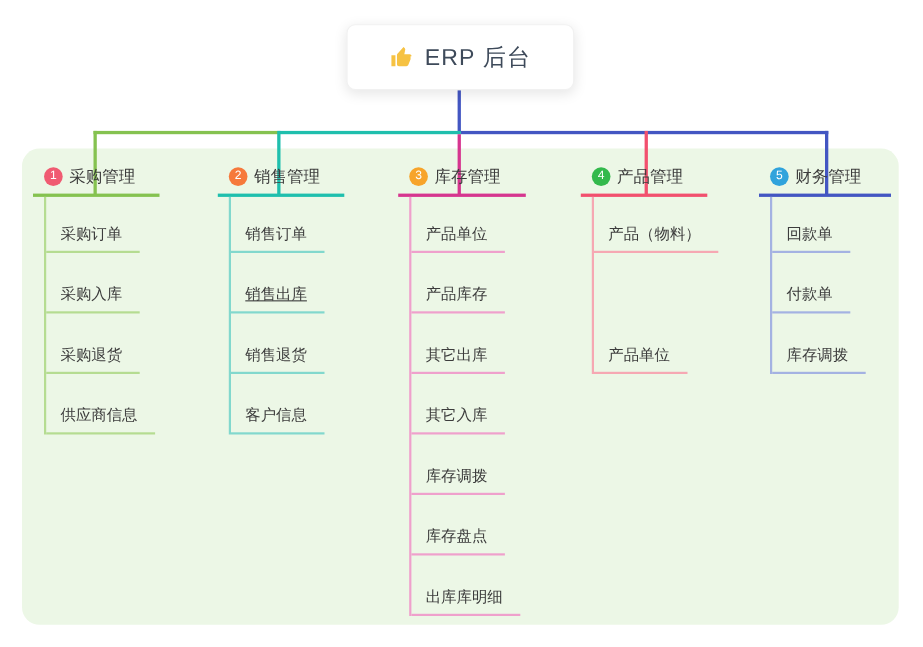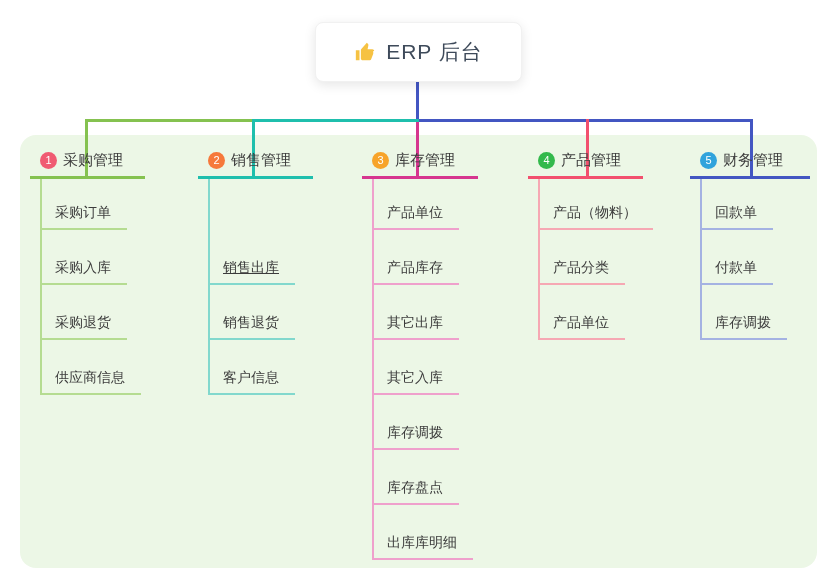--- a/index.html
+++ b/index.html
@@ -88,20 +88,21 @@
       <div class="item i3" style="border-bottom-color: rgb(181, 220, 145);">供应商信息</div>
     </div>
   </div>
 
   <div class="branch b2">
     <div class="branch-header" style="border-bottom-color: rgb(31, 191, 173);">
       <span class="badge" style="background: rgb(246, 121, 59);">2</span>
       <span>销售管理</span>
     </div>
     <div class="items n4" style="border-left-color: rgb(130, 216, 205);">
+      <div class="item i0" style="border-bottom-color: rgb(130, 216, 205);">销售订单</div>
       <div class="item i1" style="border-bottom-color: rgb(130, 216, 205); text-decoration: underline;">销售出库</div>
       <div class="item i3" style="border-bottom-color: rgb(130, 216, 205);">客户信息</div>
       <div class="item i2" style="border-bottom-color: rgb(130, 216, 205);">销售退货</div>
     </div>
   </div>
 
   <div class="branch b3">
     <div class="branch-header" style="border-bottom-color: rgb(214, 54, 143);">
       <span class="badge" style="background: rgb(247, 164, 42);">3</span>
       <span>库存管理</span>
@@ -117,21 +118,20 @@
     </div>
   </div>
 
   <div class="branch b4">
     <div class="branch-header" style="border-bottom-color: rgb(242, 80, 110);">
       <span class="badge" style="background: rgb(51, 185, 76);">4</span>
       <span>产品管理</span>
     </div>
     <div class="items n3" style="border-left-color: rgb(246, 168, 179);">
       <div class="item i0" style="border-bottom-color: rgb(246, 168, 179);">产品（物料）</div>
-      <div class="item i1" style="border-bottom-color: rgb(246, 168, 179);">产品分类</div>
       <div class="item i2" style="border-bottom-color: rgb(246, 168, 179);">产品单位</div>
     </div>
   </div>
 
   <div class="branch b5">
     <div class="branch-header" style="border-bottom-color: rgb(67, 86, 194);">
       <span class="badge" style="background: rgb(48, 163, 220);">5</span>
       <span>财务管理</span>
     </div>
     <div class="items n3" style="border-left-color: rgb(164, 178, 226);">

